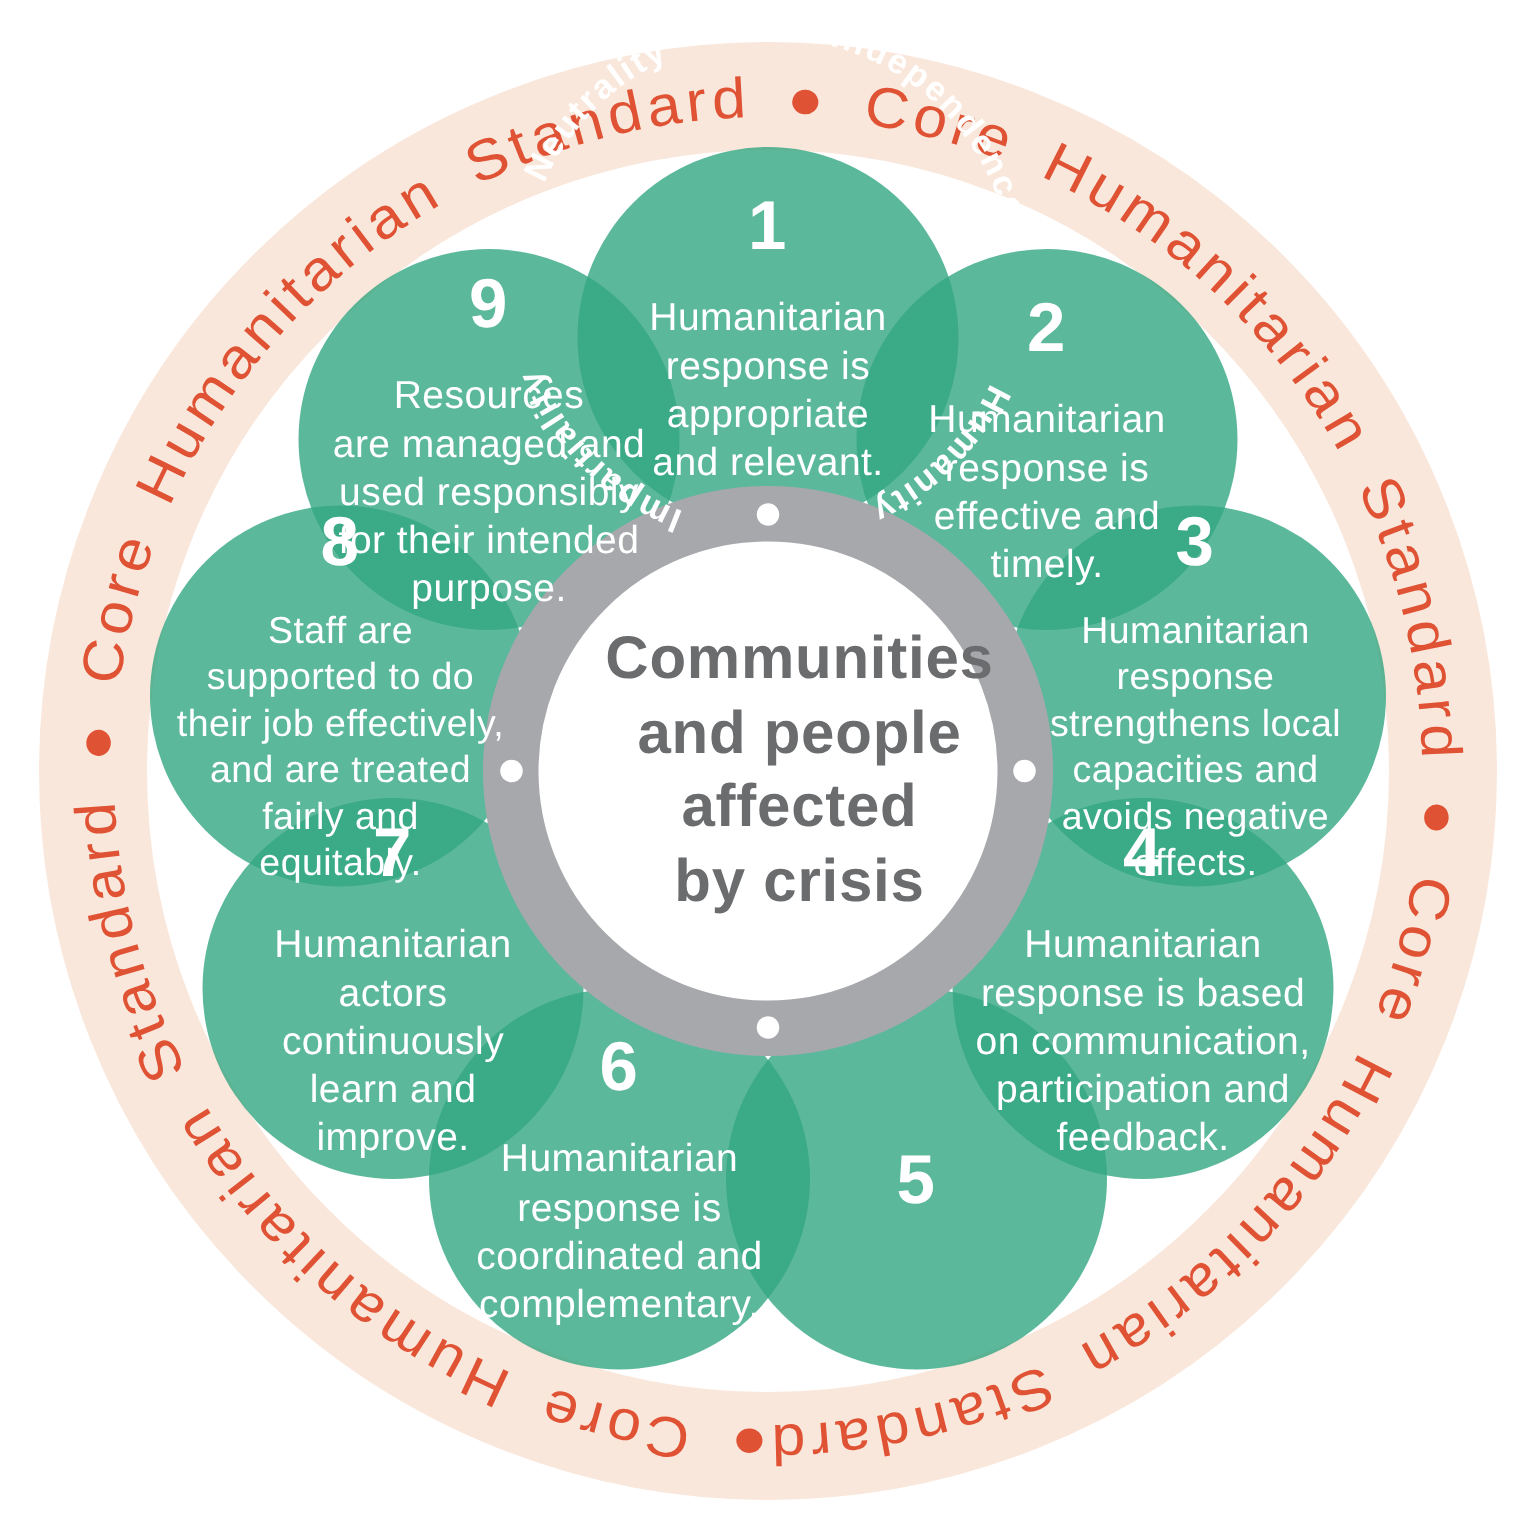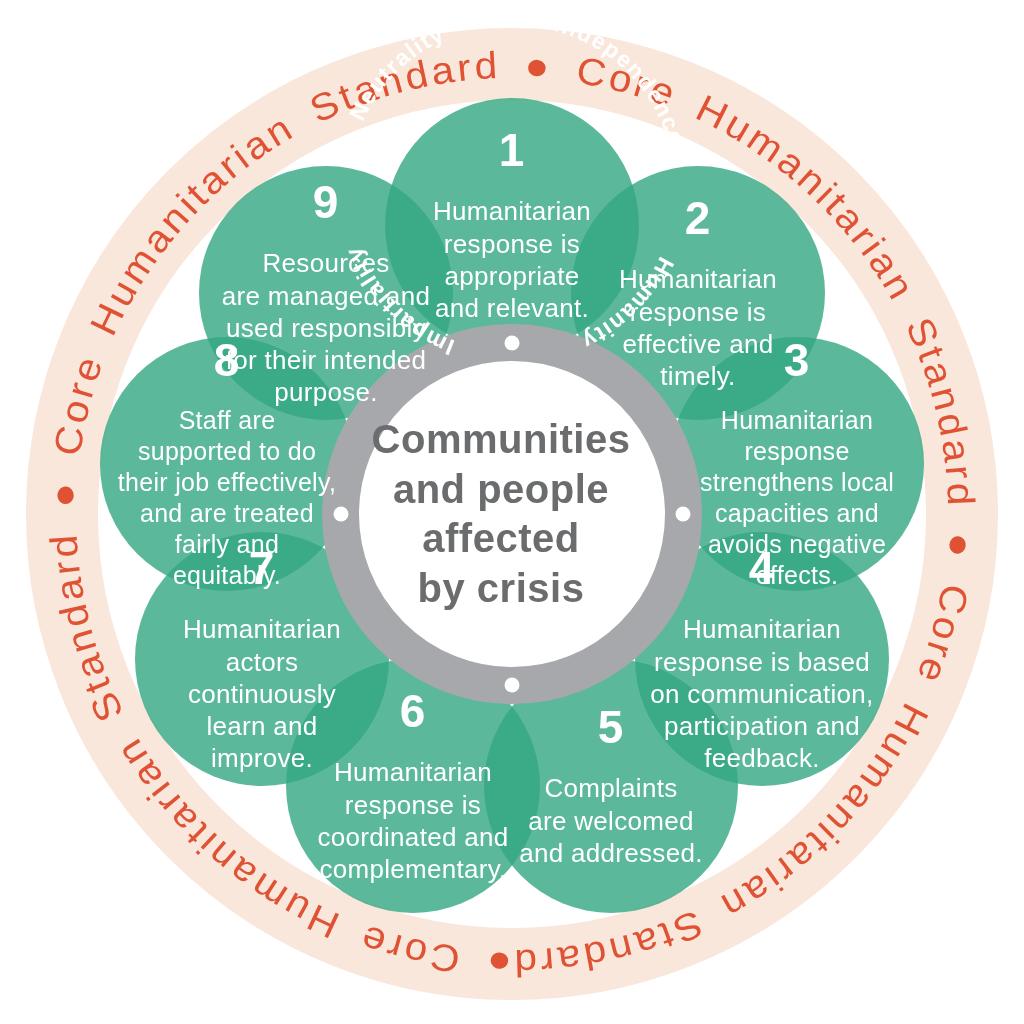--- a/index.html
+++ b/index.html
@@ -22,21 +22,21 @@
   }
   .commitment-number{
     font-size:46px;font-weight:600;line-height:1.05;letter-spacing:1px;
   }
   .commitment-text{
     font-size:26px;line-height:1.24;letter-spacing:.3px;white-space:pre-line;margin-top:21px;
   }
   .c-small .commitment-text{font-size:25px;}
   .c-wide{width:268px;}
   .center-label{
-    position:absolute;left:501px;top:514px;width:300px;
+    position:absolute;left:533px;top:514px;width:300px;
     transform:translate(-50%,-50%);text-align:center;
     color:#6a6c6e;font-size:40px;font-weight:bold;line-height:1.24;
     white-space:pre-line;z-index:4;letter-spacing:.5px;
   }
 </style>
 </head>
 <body>
 
 <div class="stage">
 
@@ -113,23 +113,20 @@
   <div class="commitment-label" style="left:762px;top:659px;">
     <div class="commitment-number">4</div>
     <div class="commitment-text">Humanitarian
 response is based
 on communication,
 participation and
 feedback.</div>
   </div>
   <div class="commitment-label" style="left:611px;top:786px;">
     <div class="commitment-number">5</div>
-    <div class="commitment-text">Complaints
-are welcomed
-and addressed.</div>
   </div>
   <div class="commitment-label" style="left:413px;top:786px;">
     <div class="commitment-number">6</div>
     <div class="commitment-text">Humanitarian
 response is
 coordinated and
 complementary.</div>
   </div>
   <div class="commitment-label" style="left:262px;top:659px;">
     <div class="commitment-number">7</div>

